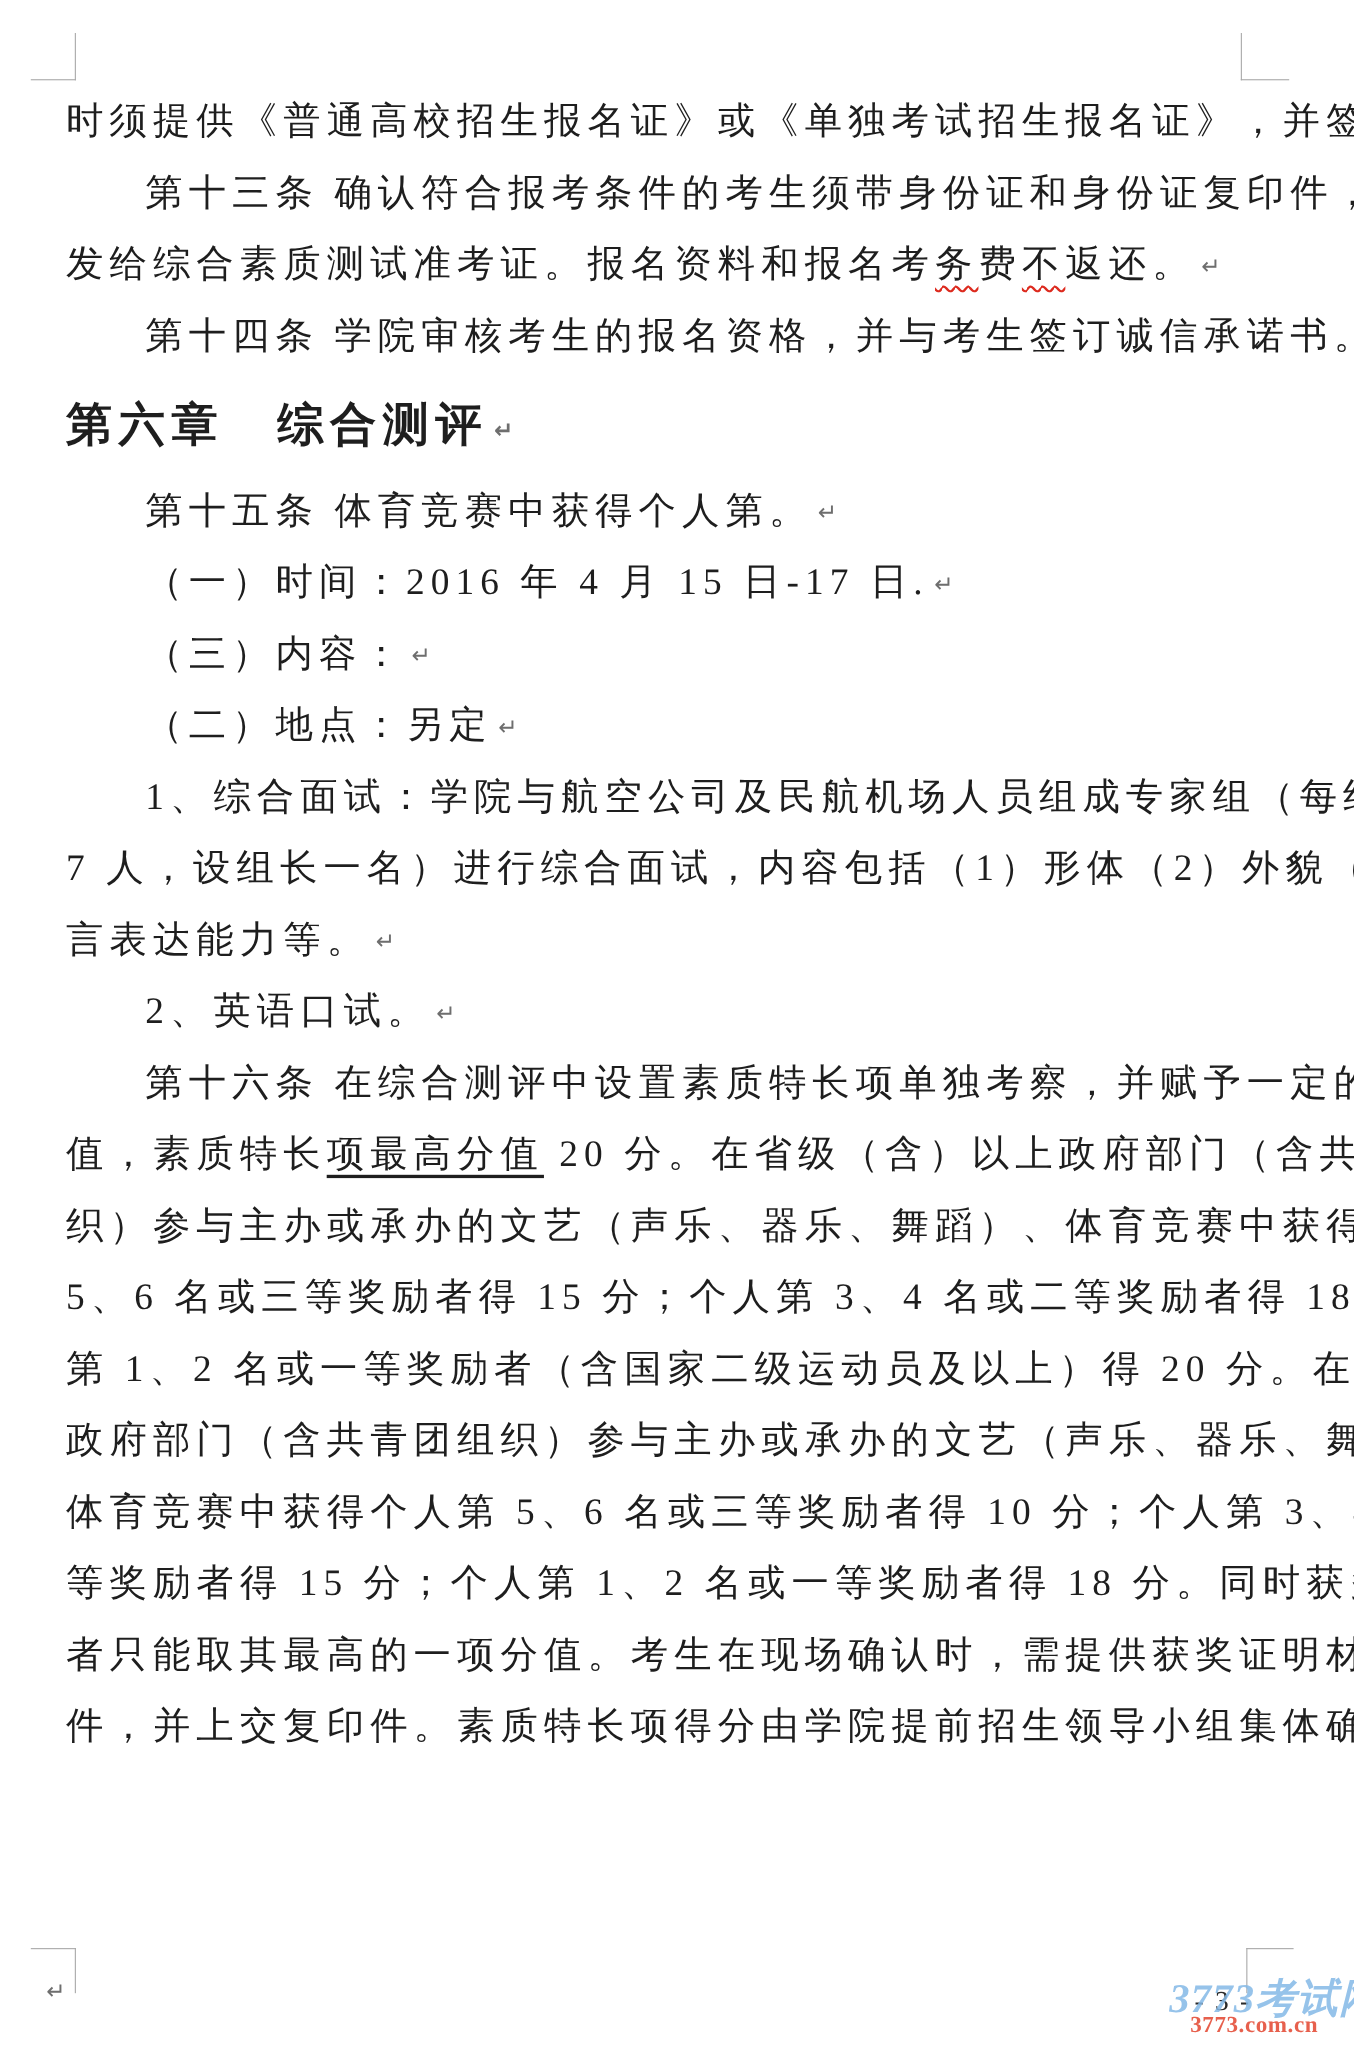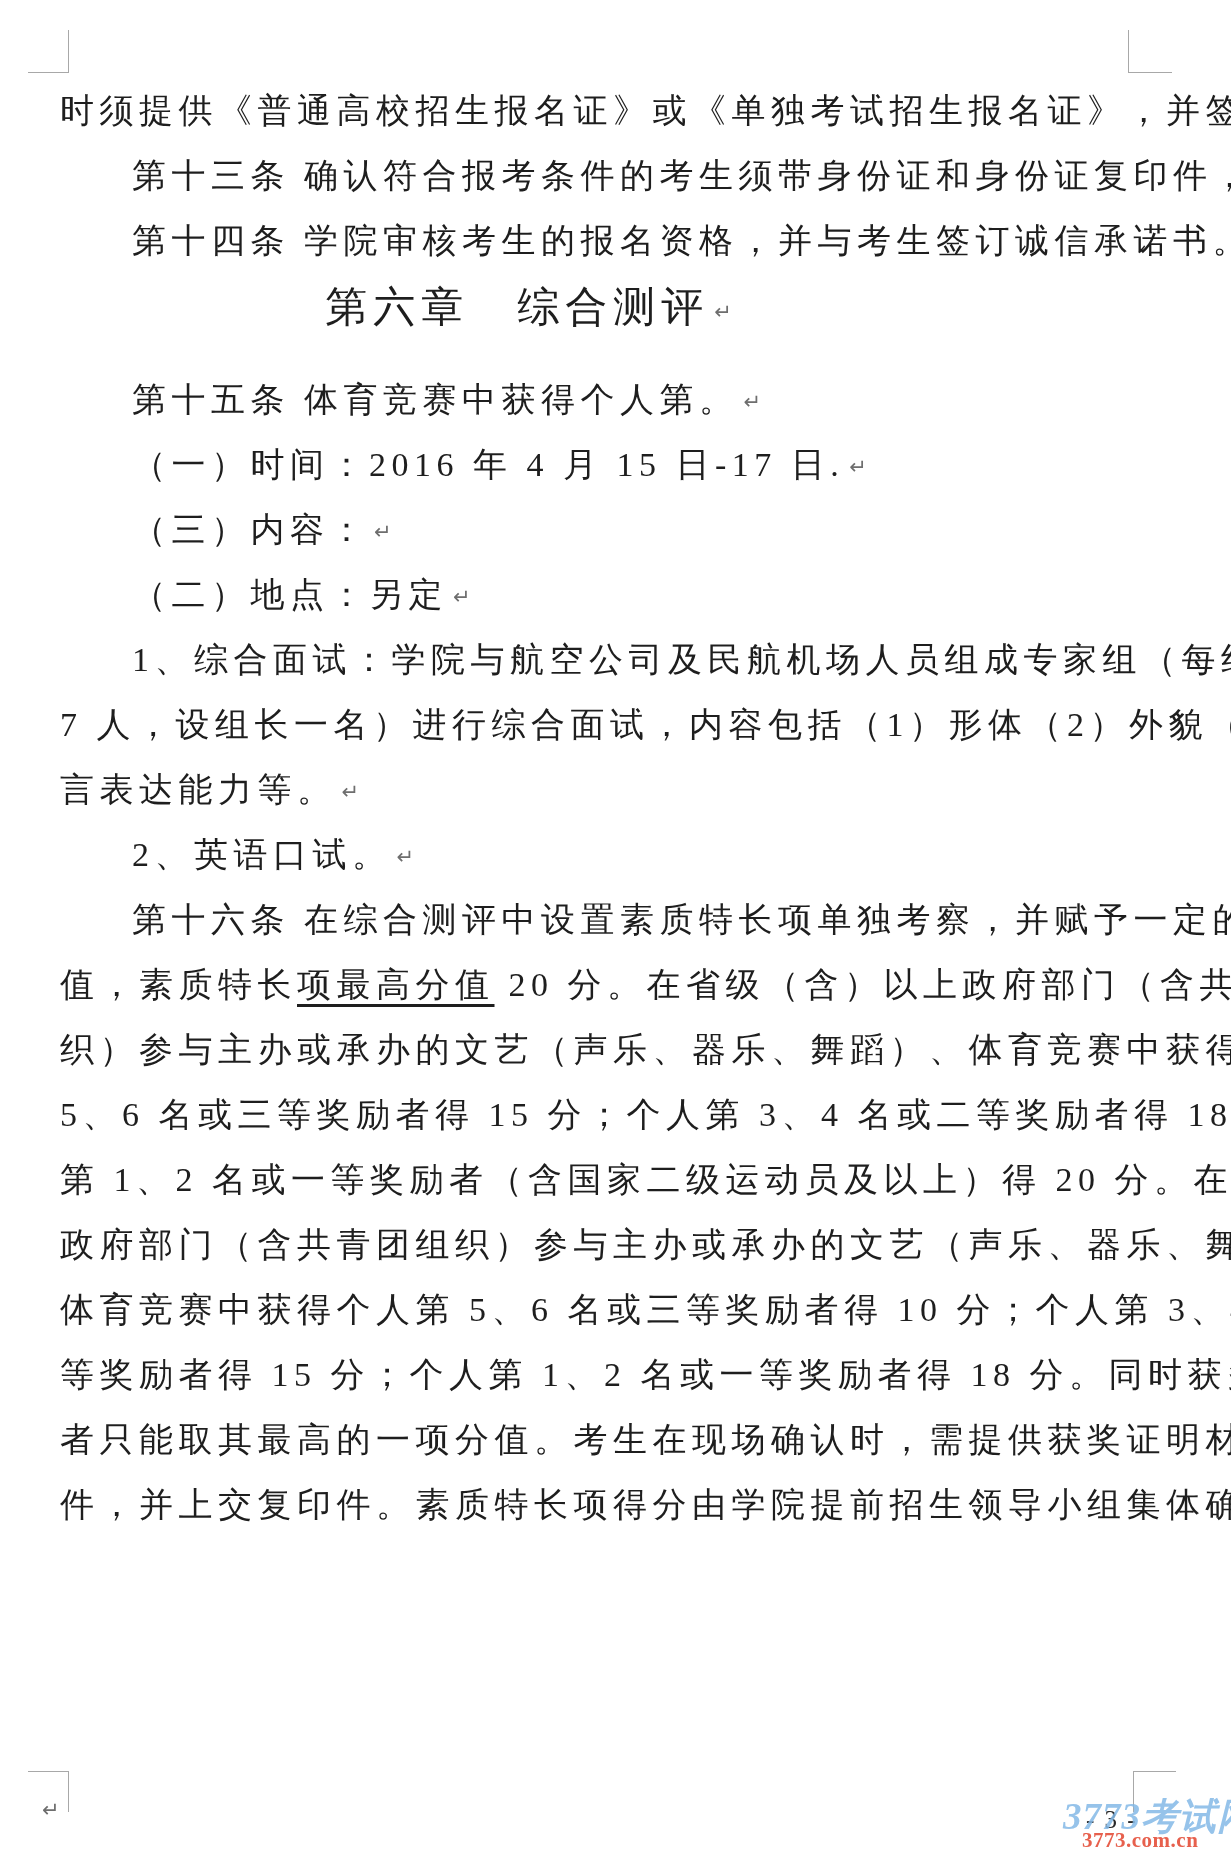--- a/index.html
+++ b/index.html
@@ -23,25 +23,24 @@
     height: 65px;
     line-height: 65px;
     font-size: 34px;
     letter-spacing: 5.5px;
     white-space: nowrap;
     color: #1e1e1e;
   }
   .line.indent { padding-left: 72px; }
   .line.heading {
     height: 80px;
-    line-height: 48px;
+    line-height: 79px;
     font-size: 42px;
-    font-weight: normal;
+    font-weight: bold;
     letter-spacing: 6px;
-    text-align: center;
     padding-right: 140px;
     margin-top: 10px;
     margin-bottom: 4px;
   }
   .wavy-red {
     text-decoration-line: underline;
     text-decoration-style: wavy;
     text-decoration-color: #dd2b1f;
     text-decoration-thickness: 2px;
     text-underline-offset: 8px;
@@ -115,20 +114,21 @@
 <div class="page">
 
   <div class="crop tl"></div>
   <div class="crop tr"></div>
   <div class="crop bl"></div>
   <div class="crop br"></div>
 
   <div class="content">
       <div class="line"><span>时须提供《普通高校招生报名证》或《单独考试招生报名证》，并签订诚信</span></div>
       <div class="line indent"><span>第十三条 确认符合报考条件的考生须带身份证和身份证复印件，同时</span></div>
+      <div class="line"><span>发给综合素质测试准考证。报名资料和报名考</span><span class="wavy-red">务</span><span>费</span><span class="wavy-red">不</span><span>返还。</span><span class="pilcrow">↵</span></div>
       <div class="line indent"><span>第十四条 学院审核考生的报名资格，并与考生签订诚信承诺书。</span></div>
       <div class="line heading"><span>第六章　综合测评</span><span class="pilcrow">↵</span></div>
       <div class="line indent"><span>第十五条 体育竞赛中获得个人第。</span><span class="pilcrow">↵</span></div>
       <div class="line indent"><span>（一）时间：2016 年 4 月 15 日-17 日.</span><span class="pilcrow">↵</span></div>
       <div class="line indent"><span>（三）内容：</span><span class="pilcrow">↵</span></div>
       <div class="line indent"><span>（二）地点：另定</span><span class="pilcrow">↵</span></div>
       <div class="line indent"><span>1、综合面试：学院与航空公司及民航机场人员组成专家组（每组评委</span></div>
       <div class="line"><span>7 人，设组长一名）进行综合面试，内容包括（1）形体（2）外貌（3）语</span></div>
       <div class="line"><span>言表达能力等。</span><span class="pilcrow">↵</span></div>
       <div class="line indent"><span>2、英语口试。</span><span class="pilcrow">↵</span></div>

